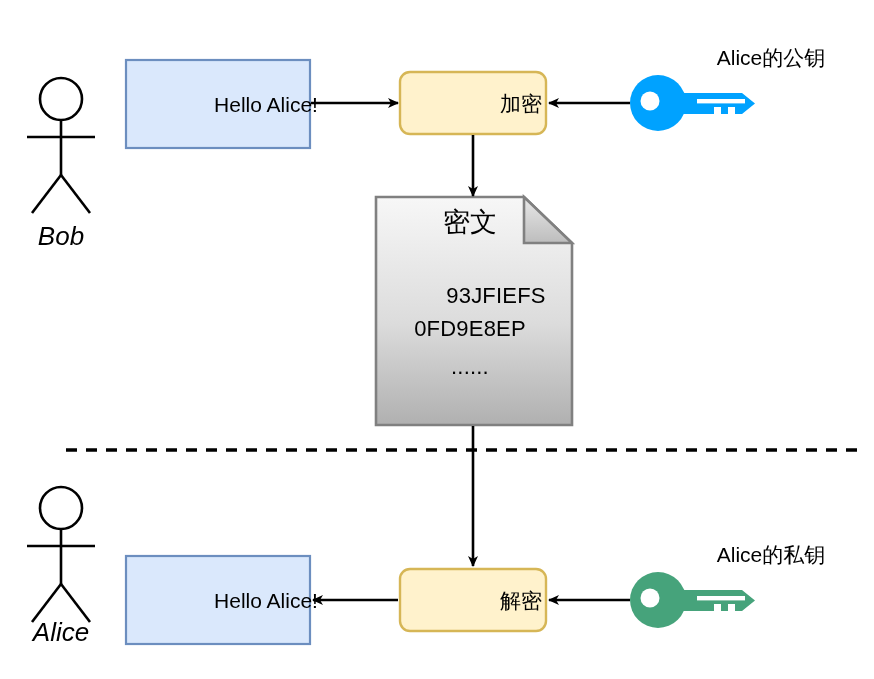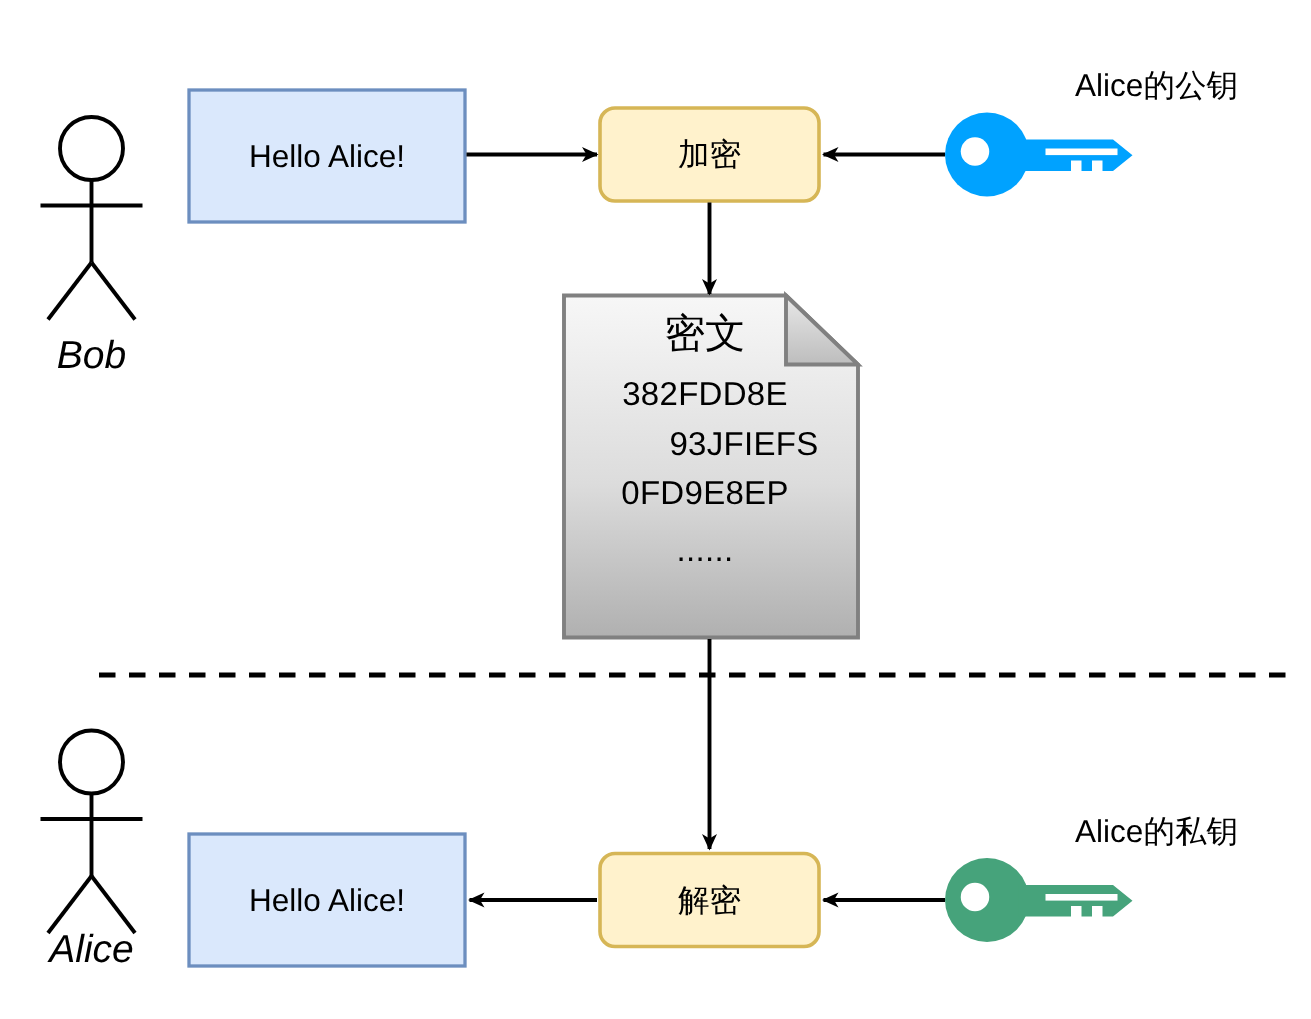--- a/index.html
+++ b/index.html
@@ -28,20 +28,21 @@
     white-space: nowrap;
     line-height: 1.15;
   }
   .actor-label {
     font-size: 26px;
     text-align: center;
     font-style: italic;
   }
   .box-label {
     font-size: 21px;
+    margin-left: 48px;
   }
   .key-label {
     font-size: 21px;
   }
   .doc-title {
     font-size: 27px;
   }
   .doc-line {
     font-size: 22px;
     letter-spacing: 0.2px;
@@ -143,21 +144,20 @@
   <div class="txt box-label centered" style="left:473px; top:92px;">加密</div>
 
   <div class="txt box-label centered" style="left:473px; top:589px;">解密</div>
 
   <div class="txt key-label centered" style="left:771px; top:543px;">Alice的私钥</div>
 
   <div class="txt key-label centered" style="left:771px; top:46px;">Alice的公钥</div>
 
   <div class="txt doc-title centered" style="left:470px; top:207px;">密文</div>
 
-  <div class="txt doc-line centered" style="left:470px; top:250px;">382FDD8E</div>
 
   <div class="txt doc-line centered" style="left:496px; top:283px;">93JFIEFS</div>
 
   <div class="txt doc-line centered" style="left:470px; top:316px;text-align:right;">0FD9E8EP</div>
 
   <div class="txt doc-line centered" style="left:470px; top:354px;">......</div>
 
 </div>
 
 </body></html>

